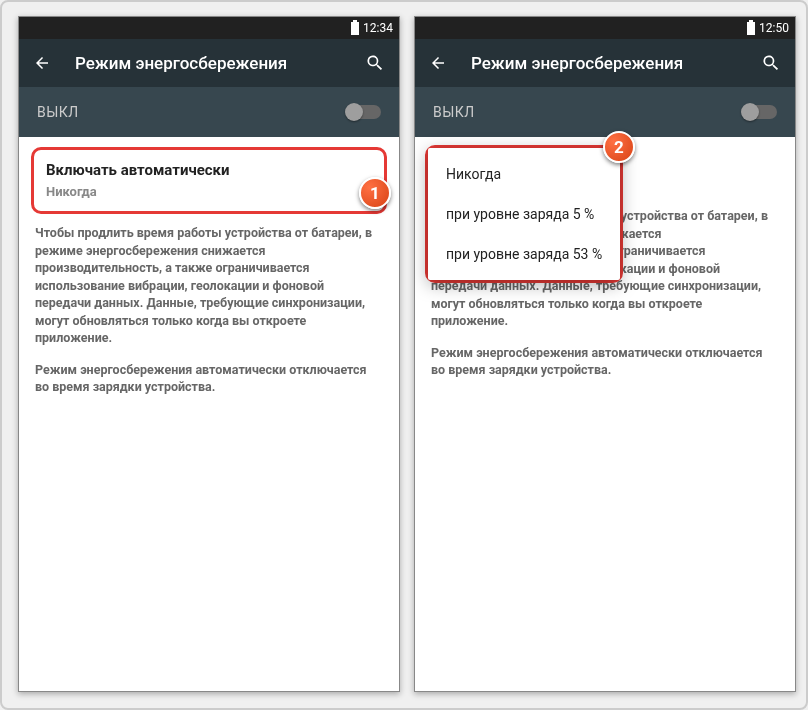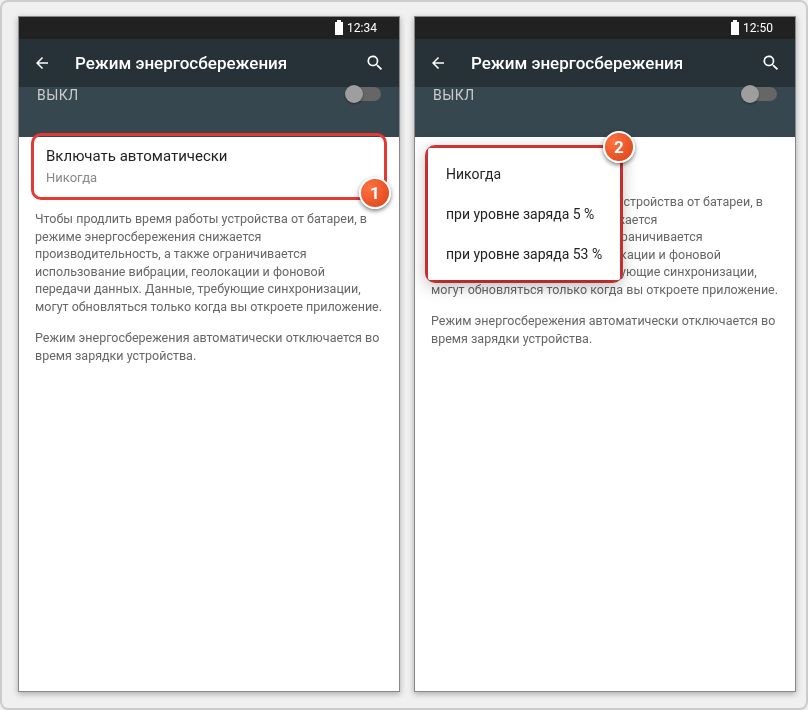--- a/index.html
+++ b/index.html
@@ -23,21 +23,21 @@
   }
   .phone-left { left: 16px; top: 14px; }
   .phone-right { left: 412px; top: 14px; }
   .status-bar {
     height: 22px;
     background: #212121;
     color: #fff;
     display: flex;
     justify-content: flex-end;
     align-items: center;
-    padding: 0 22px;
+    padding: 0 6px;
     font-size: 12px;
     gap: 4px;
   }
   .battery-icon {
     width: 8px;
     height: 13px;
     background: #fff;
     position: relative;
   }
   .battery-icon::before {
@@ -77,20 +77,21 @@
     width: 20px;
     height: 20px;
     cursor: pointer;
   }
   .search-icon svg { width: 20px; height: 20px; fill: #fff; }
   .toggle-bar {
     height: 50px;
     background: #37474F;
     color: #ccc;
     display: flex;
+    align-items: center;
     padding: 0 18px;
     justify-content: space-between;
   }
   .toggle-label { font-size: 14px; letter-spacing: 0.5px; }
   .switch {
     width: 34px;
     height: 14px;
     background: #666;
     border-radius: 7px;
     position: relative;
@@ -100,21 +101,21 @@
     content: "";
     position: absolute;
     width: 18px;
     height: 18px;
     background: #9e9e9e;
     border-radius: 50%;
     top: -2px;
     left: -2px;
     box-shadow: 0 1px 2px rgba(0,0,0,0.4);
   }
-  .content { padding: 0 16px; color: #555; font-size: 13px; line-height: 1.4; }
+  .content { padding: 14px 16px; color: #555; font-size: 13px; line-height: 1.4; font-weight: bold; }
   .pref-item {
     padding: 10px 12px;
     margin: -4px -4px 10px -4px;
     cursor: pointer;
   }
   .pref-title { color: #222; font-size: 15px; margin-bottom: 2px; }
   .pref-sub { color: #888; font-size: 13px; }
   .desc { margin-bottom: 14px; color: #666; font-size: 12.5px; }
   .highlight-red {
     border: 3px solid #E53935;

